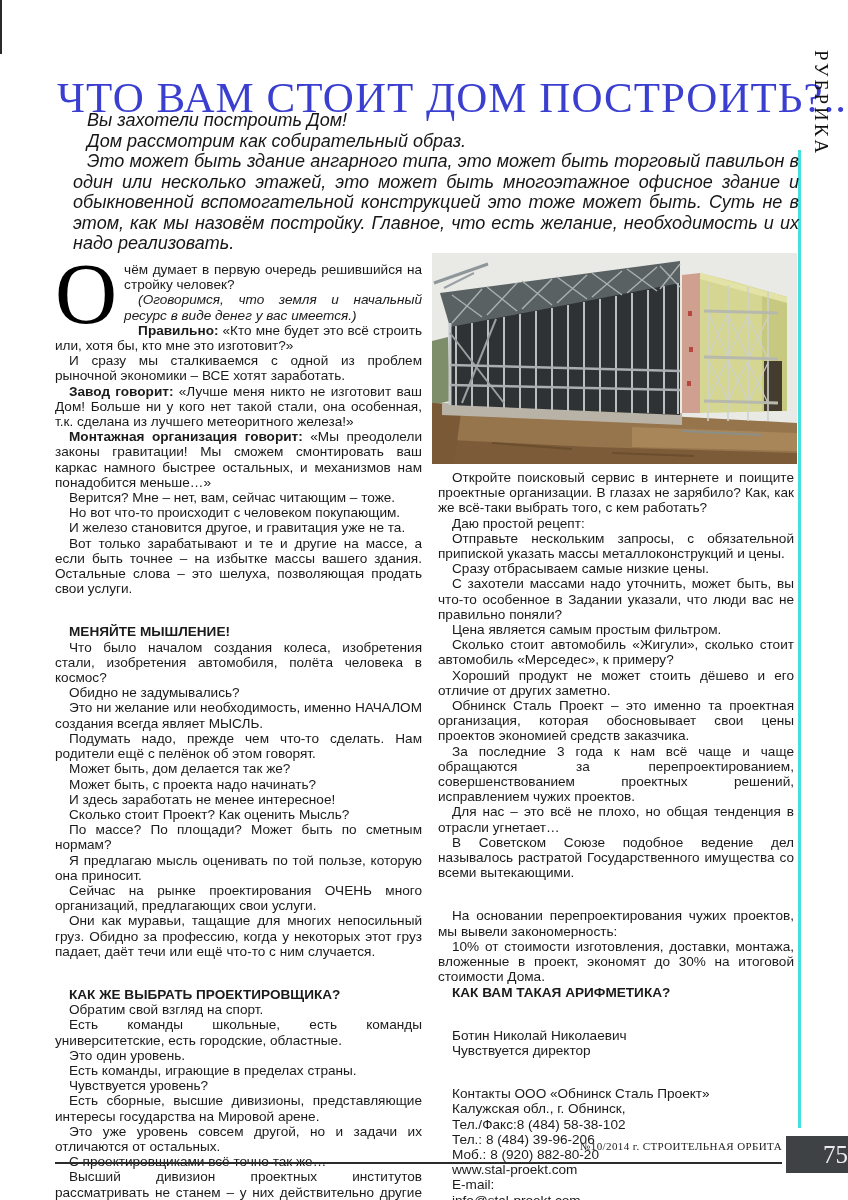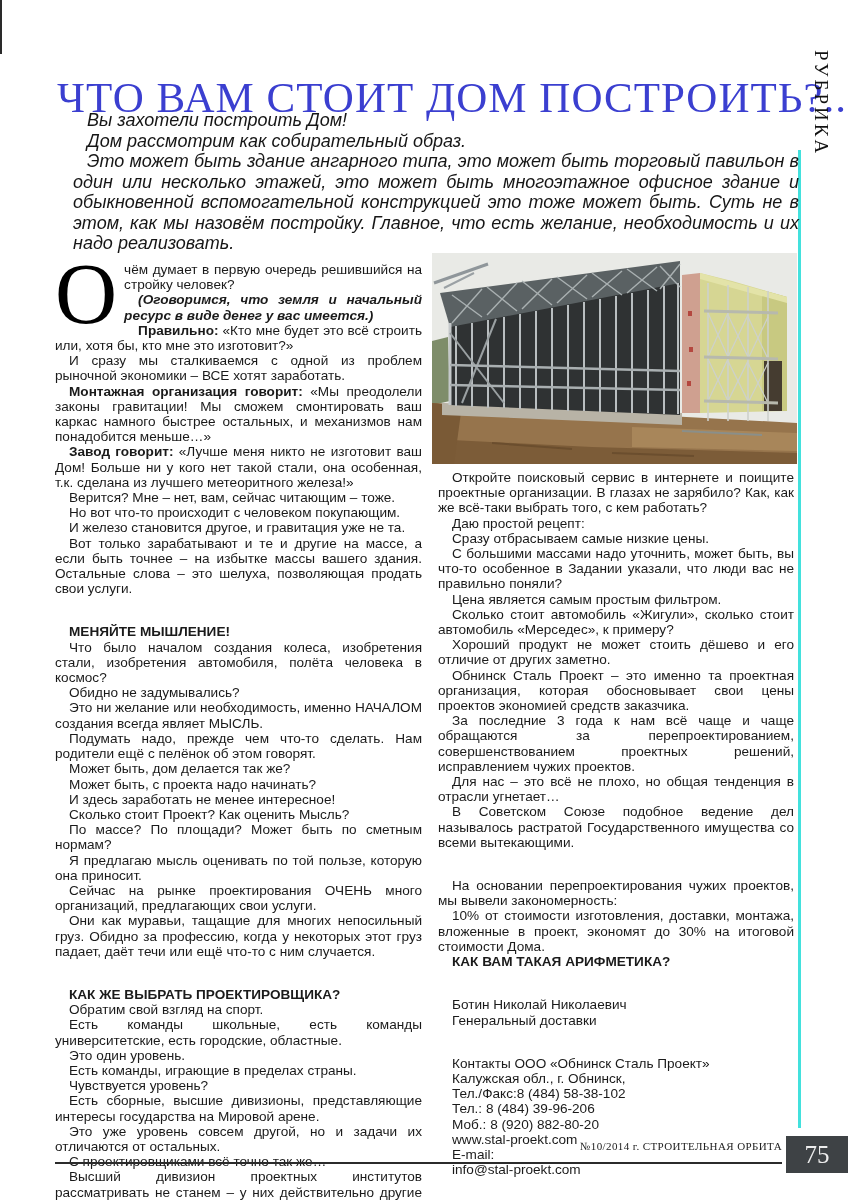--- a/index.html
+++ b/index.html
@@ -20,31 +20,31 @@
   .col{position:absolute;font-size:13.6px;line-height:15.2px;text-align:justify;}
   .col-left{left:55px;top:262px;width:367px;}
   .col-right{left:432px;top:253px;width:365px;}
   .photo{display:block;width:365px;height:211px;}
   .col-right .text{margin:6px 0 0 6px;width:356px;}
   .para{margin:0;text-indent:14px;text-align:justify;}
   .para.noindent{text-indent:0;}
   .heading{font-weight:bold;}
   .bold{font-weight:normal;}
   .gap{margin-top:28px;}
-  .italic{font-style:italic;font-weight:bold;}
+  .italic{font-style:italic;}
   .opening{overflow:visible;}
   .dropcap{float:left;font-family:"Liberation Serif",serif;font-size:86px;line-height:60px;
            height:60px;margin:2px 7px 0 0;color:#000;}
   .footer-rule{position:absolute;left:55px;top:1162px;width:727px;height:2px;
                background:var(--footer-line,#2b2b2b);}
   .footer-text{position:absolute;left:432px;top:1140px;width:350px;text-align:right;
                font-family:"Liberation Serif",serif;font-size:11px;color:#222;letter-spacing:.4px;}
   .page-badge{position:absolute;left:786px;top:1136px;width:62px;height:37px;
               background:var(--badge-bg,#3e4245);color:#ececec;display:flex;
-              align-items:center;justify-content:center;
+              align-items:center;justify-content:flex-end;
               font-family:"Liberation Serif",serif;font-size:25px;}
 </style>
 </head>
 <body>
 
 <div class="page">
 
   <div class="edge-mark"></div>
 
   <h1 class="title">ЧТО ВАМ СТОИТ ДОМ ПОСТРОИТЬ?..</h1>
@@ -60,22 +60,22 @@
 
   <div class="col col-left">
     <div class="opening">
       <span class="dropcap">О</span>
       <p class="para noindent">чём думает в первую очередь решившийся на стройку человек?</p>
       <p class="para italic">(Оговоримся, что земля и начальный ресурс в виде денег у вас имеется.)</p>
     </div>
     <div>
         <p class="para"><b>Правильно: </b>«Кто мне будет это всё строить или, хотя бы, кто мне это изготовит?»</p>
         <p class="para">И сразу мы сталкиваемся с одной из проблем рыночной экономики – ВСЕ хотят заработать.</p>
+        <p class="para"><b>Завод говорит: </b>«Лучше меня никто не изготовит ваш Дом! Больше ни у кого нет такой стали, она особенная, т.к. сделана из лучшего метеоритного железа!»</p>
         <p class="para"><b>Монтажная организация говорит: </b>«Мы преодолели законы гравитации! Мы сможем смонтировать ваш каркас намного быстрее остальных, и механизмов нам понадобится меньше…»</p>
-        <p class="para"><b>Завод говорит: </b>«Лучше меня никто не изготовит ваш Дом! Больше ни у кого нет такой стали, она особенная, т.к. сделана из лучшего метеоритного железа!»</p>
         <p class="para">Верится? Мне – нет, вам, сейчас читающим – тоже.</p>
         <p class="para">Но вот что-то происходит с человеком покупающим.</p>
         <p class="para">И железо становится другое, и гравитация уже не та.</p>
         <p class="para">Вот только зарабатывают и те и другие на массе, а если быть точнее – на избытке массы вашего здания. Остальные слова – это шелуха, позволяющая продать свои услуги.</p>
         <p class="para heading gap">МЕНЯЙТЕ МЫШЛЕНИЕ!</p>
         <p class="para">Что было началом создания колеса, изобретения стали, изобретения автомобиля, полёта человека в космос?</p>
         <p class="para">Обидно не задумывались?</p>
         <p class="para">Это ни желание или необходимость, именно НАЧАЛОМ создания всегда являет МЫСЛЬ.</p>
         <p class="para">Подумать надо, прежде чем что-то сделать. Нам родители ещё с пелёнок об этом говорят.</p>
         <p class="para">Может быть, дом делается так же?</p>
@@ -196,34 +196,35 @@
         <line x1="272" y1="148" x2="346" y2="150"></line>
       </g>
 
       <line x1="60" y1="190" x2="140" y2="196" stroke="#6b4e2e" stroke-width="2"></line>
       <line x1="180" y1="200" x2="262" y2="203" stroke="#6b4e2e" stroke-width="2"></line>
       <line x1="250" y1="178" x2="330" y2="182" stroke="#8a8f8a" stroke-width="2"></line>
     </svg>
     <div class="text">
         <p class="para">Откройте поисковый сервис в интернете и поищите проектные организации. В глазах не зарябило? Как, как же всё-таки выбрать того, с кем работать?</p>
         <p class="para">Даю простой рецепт:</p>
+        <p class="para">Отправьте нескольким запросы, с обязательной припиской указать массы металлоконструкций и цены.</p>
         <p class="para">Сразу отбрасываем самые низкие цены.</p>
-        <p class="para">С большими массами надо уточнить, может быть, вы что-то особенное в Задании указали, что люди вас не правильно поняли?</p>
+        <p class="para">С захотели массами надо уточнить, может быть, вы что-то особенное в Задании указали, что люди вас не правильно поняли?</p>
         <p class="para">Цена является самым простым фильтром.</p>
         <p class="para">Сколько стоит автомобиль «Жигули», сколько стоит автомобиль «Мерседес», к примеру?</p>
         <p class="para">Хороший продукт не может стоить дёшево и его отличие от других заметно.</p>
         <p class="para bold">Обнинск Сталь Проект – это именно та проектная организация, которая обосновывает свои цены проектов экономией средств заказчика.</p>
         <p class="para">За последние 3 года к нам всё чаще и чаще обращаются за перепроектированием, совершенствованием проектных решений, исправлением чужих проектов.</p>
         <p class="para">Для нас – это всё не плохо, но общая тенденция в отрасли угнетает…</p>
         <p class="para">В Советском Союзе подобное ведение дел называлось растратой Государственного имущества со всеми вытекающими.</p>
         <p class="para gap">На основании перепроектирования чужих проектов, мы вывели закономерность:</p>
         <p class="para">10% от стоимости изготовления, доставки, монтажа, вложенные в проект, экономят до 30% на итоговой стоимости Дома.</p>
         <p class="para heading">КАК ВАМ ТАКАЯ АРИФМЕТИКА?</p>
         <p class="para bold gap">Ботин Николай Николаевич</p>
-        <p class="para bold">Генеральный доставки</p>
+        <p class="para bold">Чувствуется директор</p>
         <p class="para bold gap">Контакты ООО «Обнинск Сталь Проект»</p>
         <p class="para bold">Калужская обл., г. Обнинск,</p>
         <p class="para bold">Тел./Факс:8 (484) 58-38-102</p>
         <p class="para bold">Тел.: 8 (484) 39-96-206</p>
         <p class="para bold">Моб.: 8 (920) 882-80-20</p>
         <p class="para bold">www.stal-proekt.com</p>
         <p class="para bold">E-mail:</p>
         <p class="para bold">info@stal-proekt.com</p>
       </div>
   </div>

